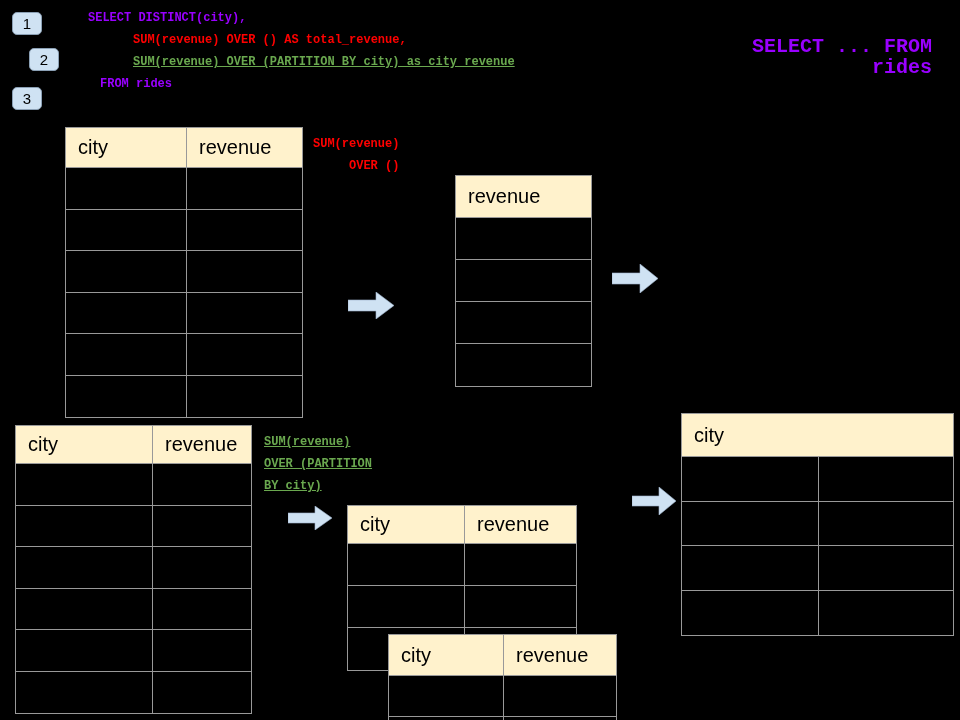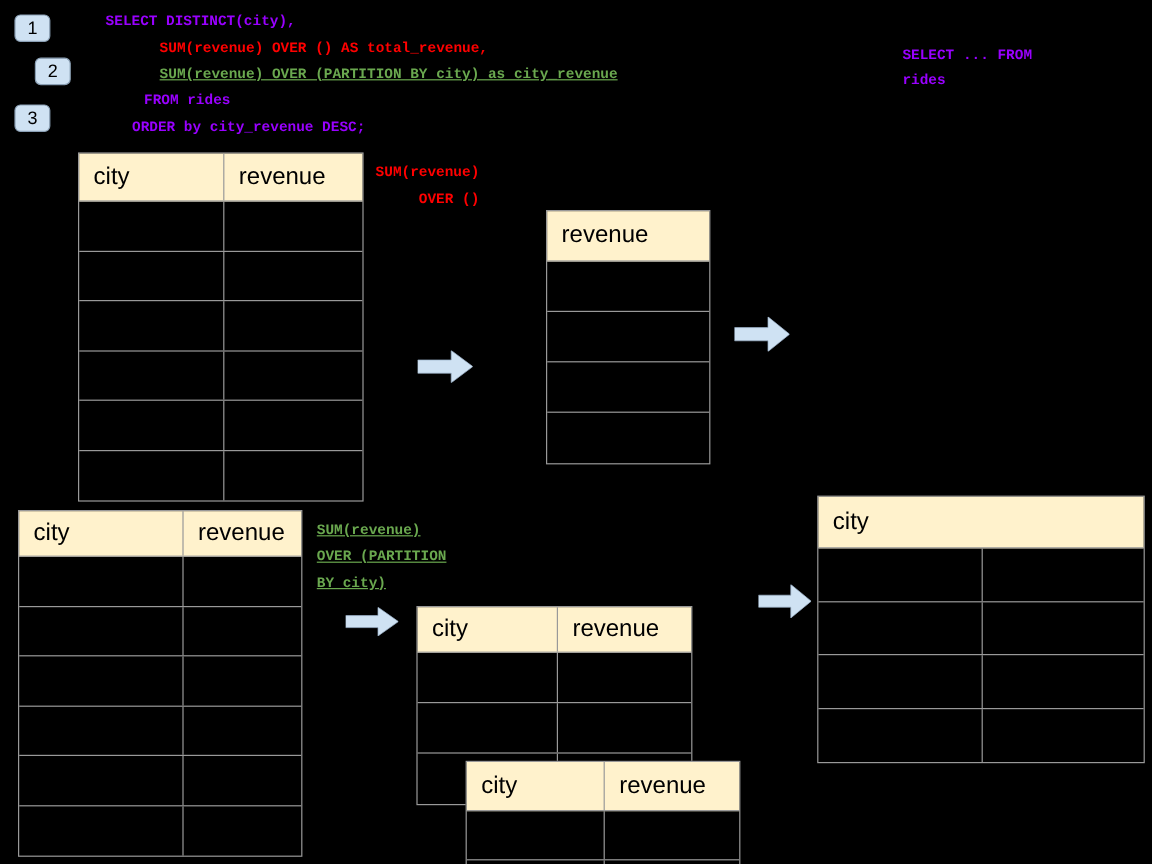--- a/index.html
+++ b/index.html
@@ -2,21 +2,21 @@
 <html style="--background: #000000; --purple: #9900ff; --red: #ff0000; --green: #6aa84f; --header_bg: #fff2cc; --border: #999999; --arrow: #cfe2f3; --badge_bg: #cfe2f3;"><head>
 <meta charset="utf-8">
 <style>
   html,body{margin:0;padding:0;background:#000;}
   *{box-sizing:border-box;}
   #stage{position:relative;width:960px;height:720px;background:var(--background,#000);overflow:hidden;
          font-family:"Liberation Sans",sans-serif;}
   
   .code{position:absolute;font-family:"Liberation Mono","DejaVu Sans Mono",monospace;
         font-weight:bold;font-size:12px;line-height:22px;white-space:pre;}
-  .code.small{font-size:12px;line-height:21px;}
+  .code.small{font-size:20px;line-height:21px;text-align:right;}
   .purple{color:var(--purple);}
   .red{color:var(--red);text-align:right;}
   .green{color:var(--green);text-decoration:underline;}
   
   .badge{position:absolute;width:30px;height:23px;background:var(--badge_bg);
          border:1px solid #8ba0b5;border-radius:5px;color:#000;font-size:15px;
          display:flex;align-items:center;justify-content:center;}
   
   .tbl{position:absolute;background:#000;border:1px solid var(--border);}
   .thead{display:flex;background:var(--header_bg);border-bottom:1px solid var(--border);height:var(--hh);}
@@ -48,22 +48,21 @@
   <div class="badge" style="left:29px;top:48px">
       <span>2</span>
     </div>
   <div class="badge" style="left:12px;top:87px">
       <span>3</span>
     </div>
 
   <div class="code purple" style="left:88px;top:7px">SELECT DISTINCT(city),</div>
   <div class="code red" style="left:133px;top:29px">SUM(revenue) OVER () AS total_revenue,</div>
   <div class="code green" style="left:133px;top:51px">SUM(revenue) OVER (PARTITION BY city) as city_revenue</div>
-  <div class="code purple" style="left:120px;top:73px">FROM rides</div>
-  <div class="code purple" style="left:110px;top:95px">ORDER by city_revenue DESC;</div>
+  <div class="code purple" style="left:100px;top:73px">FROM rides</div>
 
   <div class="code small purple" style="left:752px;top:36px"><span>SELECT ... FROM</span>
 <span>rides</span></div>
 
   <div class="code red" style="left:313px;top:133px"><span>SUM(revenue)</span>
 <span>OVER ()</span></div>
 
   <div class="code green" style="left:264px;top:431px"><span>SUM(revenue)</span>
 <span>OVER (PARTITION</span>
 <span>BY city)</span></div>

